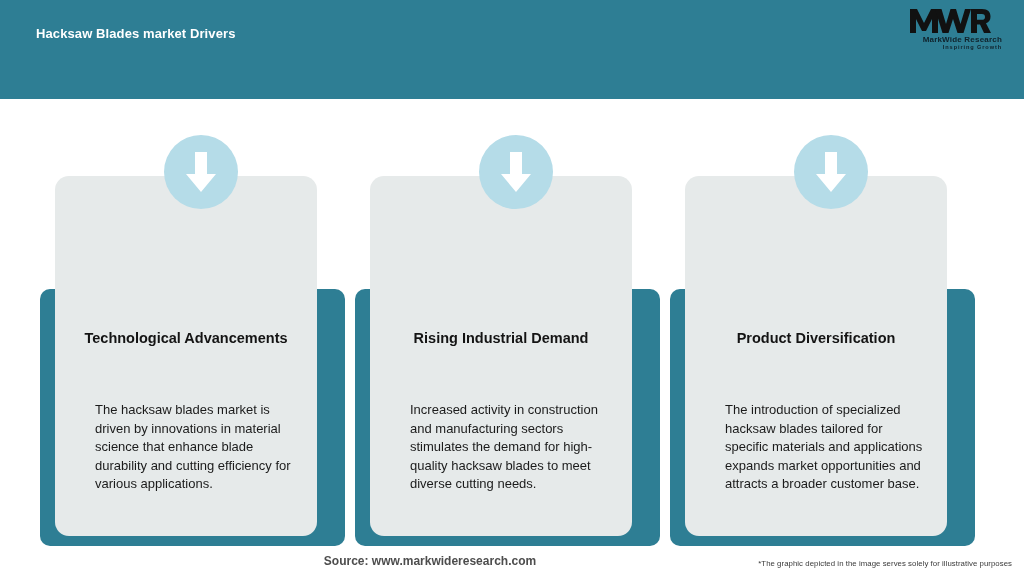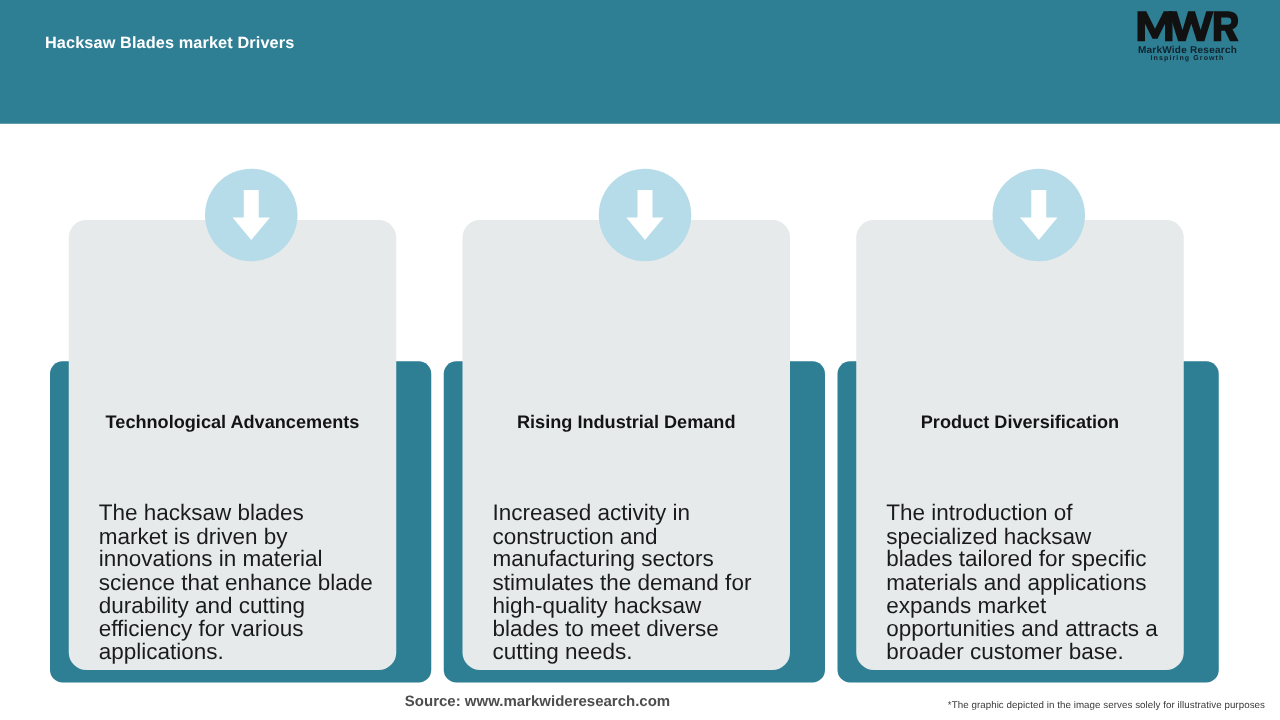--- a/index.html
+++ b/index.html
@@ -35,21 +35,21 @@
     letter-spacing: 0.1px;
   }
 
   
   .logo {
     position: absolute;
     right: 22px;
     top: 8px;
     width: 104px;
     height: 52px;
-    text-align: center;
+    text-align: right;
   }
   .logo-mark {
     display: block;
     margin: 0 auto;
   }
   .logo-name {
     display: block;
     font-size: 8px;
     font-weight: bold;
     color: #10222b;
@@ -131,24 +131,24 @@
     top: 153px;
     text-align: center;
     font-size: 14.5px;
     font-weight: bold;
     color: #141414;
     line-height: 18px;
   }
 
   .card-body {
     position: absolute;
-    left: 24px;
+    left: 40px;
     right: 18px;
     top: 225px;
-    font-size: 18px;
+    font-size: 13px;
     color: #1b1b1b;
     line-height: 18.5px;
     text-align: left;
   }
 
   
   .footer-source {
     position: absolute;
     left: 0;
     top: 554px;

